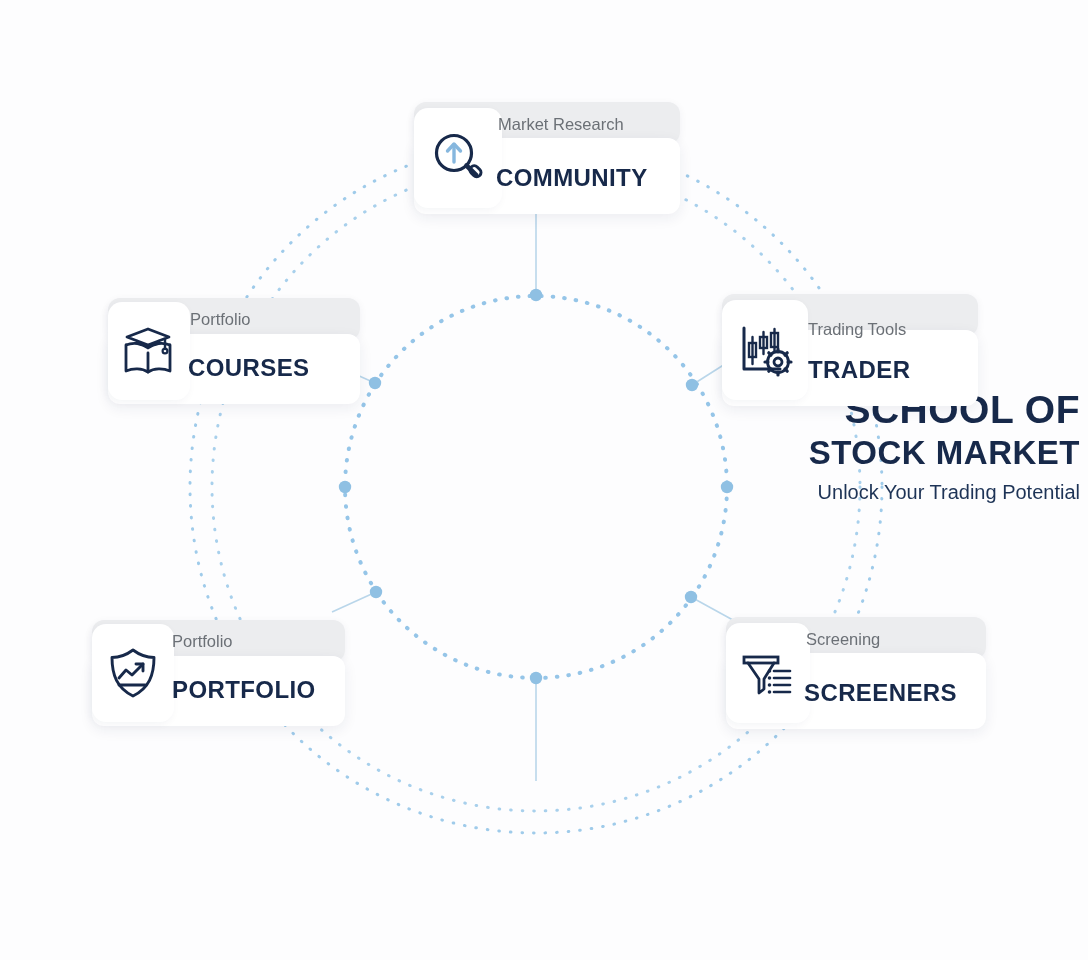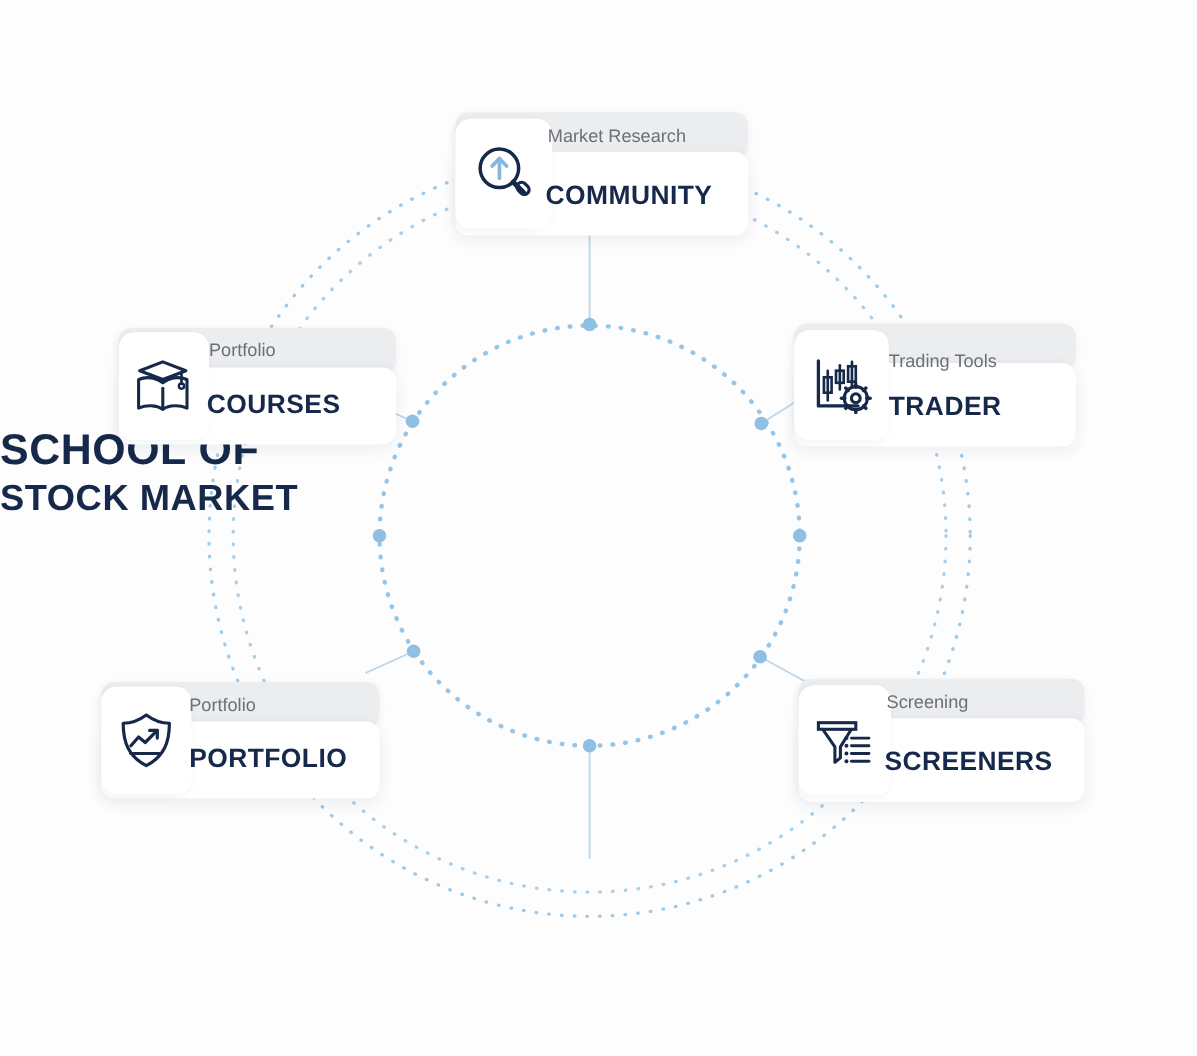--- a/index.html
+++ b/index.html
@@ -11,21 +11,21 @@
     position:relative;
   }
   #stage{position:absolute;inset:0;width:1088px;height:960px;}
 
   
   #rings{position:absolute;left:0;top:0;width:1088px;height:960px;pointer-events:none;}
 
   
   .center-block{
     position:absolute;left:0;top:390px;width:1080px;
-    text-align:left;line-height:1;
+    text-align:right;line-height:1;
   }
   .brand-l1,.brand-l2{
     font-weight:bold;color:#17294a;letter-spacing:0.5px;
   }
   .brand-l1{font-size:39px;}
   .brand-l2{font-size:33px;margin-top:7px;}
   .brand-tag{
     font-size:20px;color:#1d3356;margin-top:13px;font-weight:normal;
   }
   .brand-analytics{
@@ -90,20 +90,21 @@
     <circle cx="536" cy="678" r="6.2" fill="#8fc0e3"></circle>
     <circle cx="376" cy="592" r="6.2" fill="#8fc0e3"></circle>
     <circle cx="375" cy="383" r="6.2" fill="#8fc0e3"></circle>
     <circle cx="345" cy="487" r="6.2" fill="#8fc0e3"></circle>
     <circle cx="727" cy="487" r="6.2" fill="#8fc0e3"></circle>
   </svg>
 
   <div class="center-block">
     <div class="brand-l1">SCHOOL OF</div>
     <div class="brand-l2">STOCK MARKET</div>
+    <div class="brand-tag">Unlock Your Trading Potential</div>
   </div>
 
   <div class="card" style="left:414px;top:102px;width:266px;height:112px;">
     <div class="card-band" style="width:266px;height:42px;"></div>
     <div class="card-body" style="top:36px;width:266px;height:76px;"></div>
     <div class="card-icon-panel" style="left:0px;top:6px;width:88px;height:100px;">
       <svg class="ico" width="58" height="58" viewBox="0 0 58 58">
         <circle cx="25" cy="24" r="17.5" fill="none" stroke="#17294a" stroke-width="3.2"></circle>
         <line x1="37.5" y1="36.5" x2="47" y2="46" stroke="#17294a" stroke-width="4.6" stroke-linecap="round"></line>
         <rect x="40.5" y="38" width="12" height="8.5" rx="4.2" transform="rotate(45 46.5 42.2)" fill="none" stroke="#17294a" stroke-width="3"></rect>

